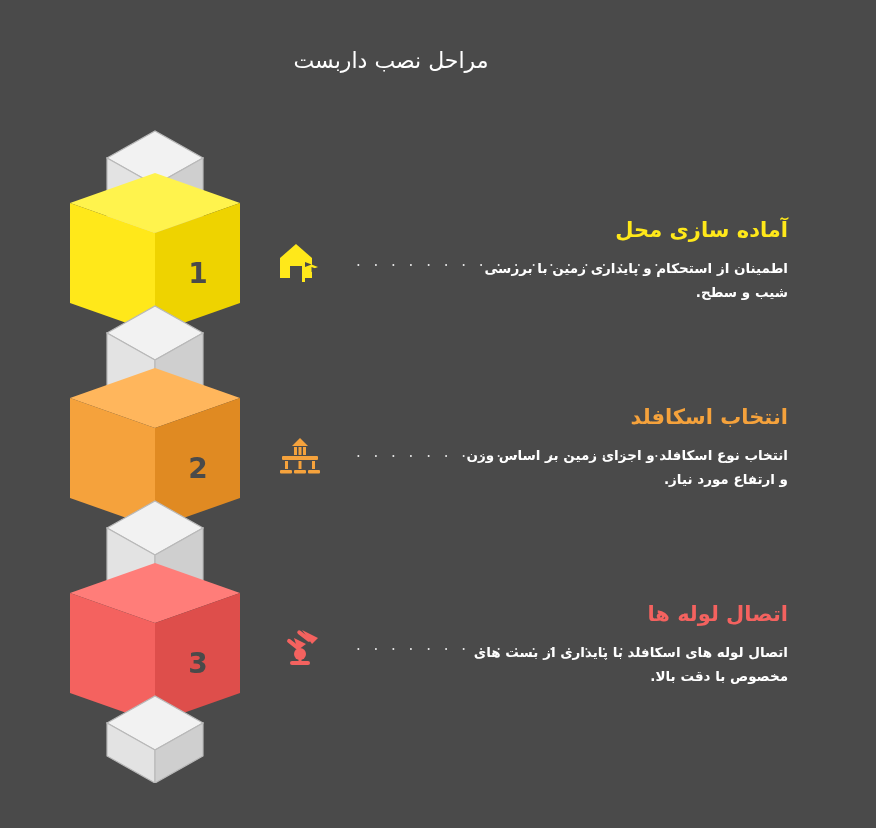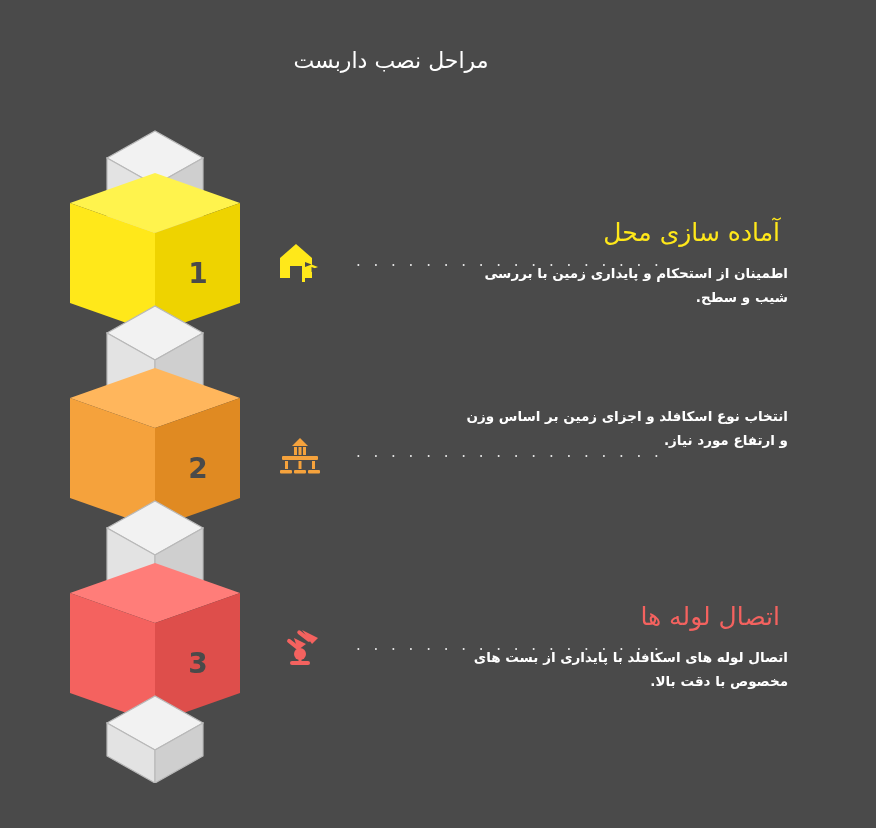--- a/index.html
+++ b/index.html
@@ -58,23 +58,23 @@
   }
 
   
   .step-text {
     position: absolute;
     right: 88px;
     width: 330px;
     text-align: right;
   }
   .step-head {
-    font-size: 25px;
-    font-weight: 400;
-    margin: 0 8px 14px 0;
+    font-size: 21px;
+    font-weight: 700;
+    margin: 0 0 14px 0;
     line-height: 1.2;
   }
   .step-body {
     font-size: 13.5px;
     color: #ffffff;
     line-height: 1.75;
     margin: 0;
     font-weight: 700;
   }
 </style>
@@ -159,20 +159,21 @@
       <rect x="13" y="33" width="3" height="8" fill="#f5a23c"></rect>
       <rect x="26.5" y="33" width="3" height="8" fill="#f5a23c"></rect>
       <rect x="40" y="33" width="3" height="8" fill="#f5a23c"></rect>
       <rect x="8" y="42" width="12" height="3.5" rx="1" fill="#f5a23c"></rect>
       <rect x="22" y="42" width="12" height="3.5" rx="1" fill="#f5a23c"></rect>
       <rect x="36" y="42" width="12" height="3.5" rx="1" fill="#f5a23c"></rect>
     </svg>
   </div>
   <div class="dots" style="left:356px; top:443px;">. . . . . . . . . . . . . . . . . .</div>
   <div class="step-text" style="top:405px;">
+    <p class="step-head" style="color:#f5a23c;">انتخاب اسکافلد</p>
     <p class="step-body">انتخاب نوع اسکافلد و اجزای زمین بر اساس وزن و ارتفاع مورد نیاز.</p>
   </div>
 
   <div class="icon-wrap" style="left:272px; top:620px;">
     <svg width="56" height="56" viewBox="0 0 56 56">
       <path d="M30 10 L46 18 L40 24 Z" fill="#f4625f"></path>
       <path d="M22 18 L34 24 L26 30 Z" fill="#f4625f"></path>
       <rect x="14" y="22" width="14" height="4" rx="2" transform="rotate(38 21 24)" fill="#f4625f"></rect>
       <rect x="24" y="14" width="16" height="4" rx="2" transform="rotate(38 32 16)" fill="#f4625f"></rect>
       <circle cx="28" cy="34" r="6" fill="#f4625f"></circle>

